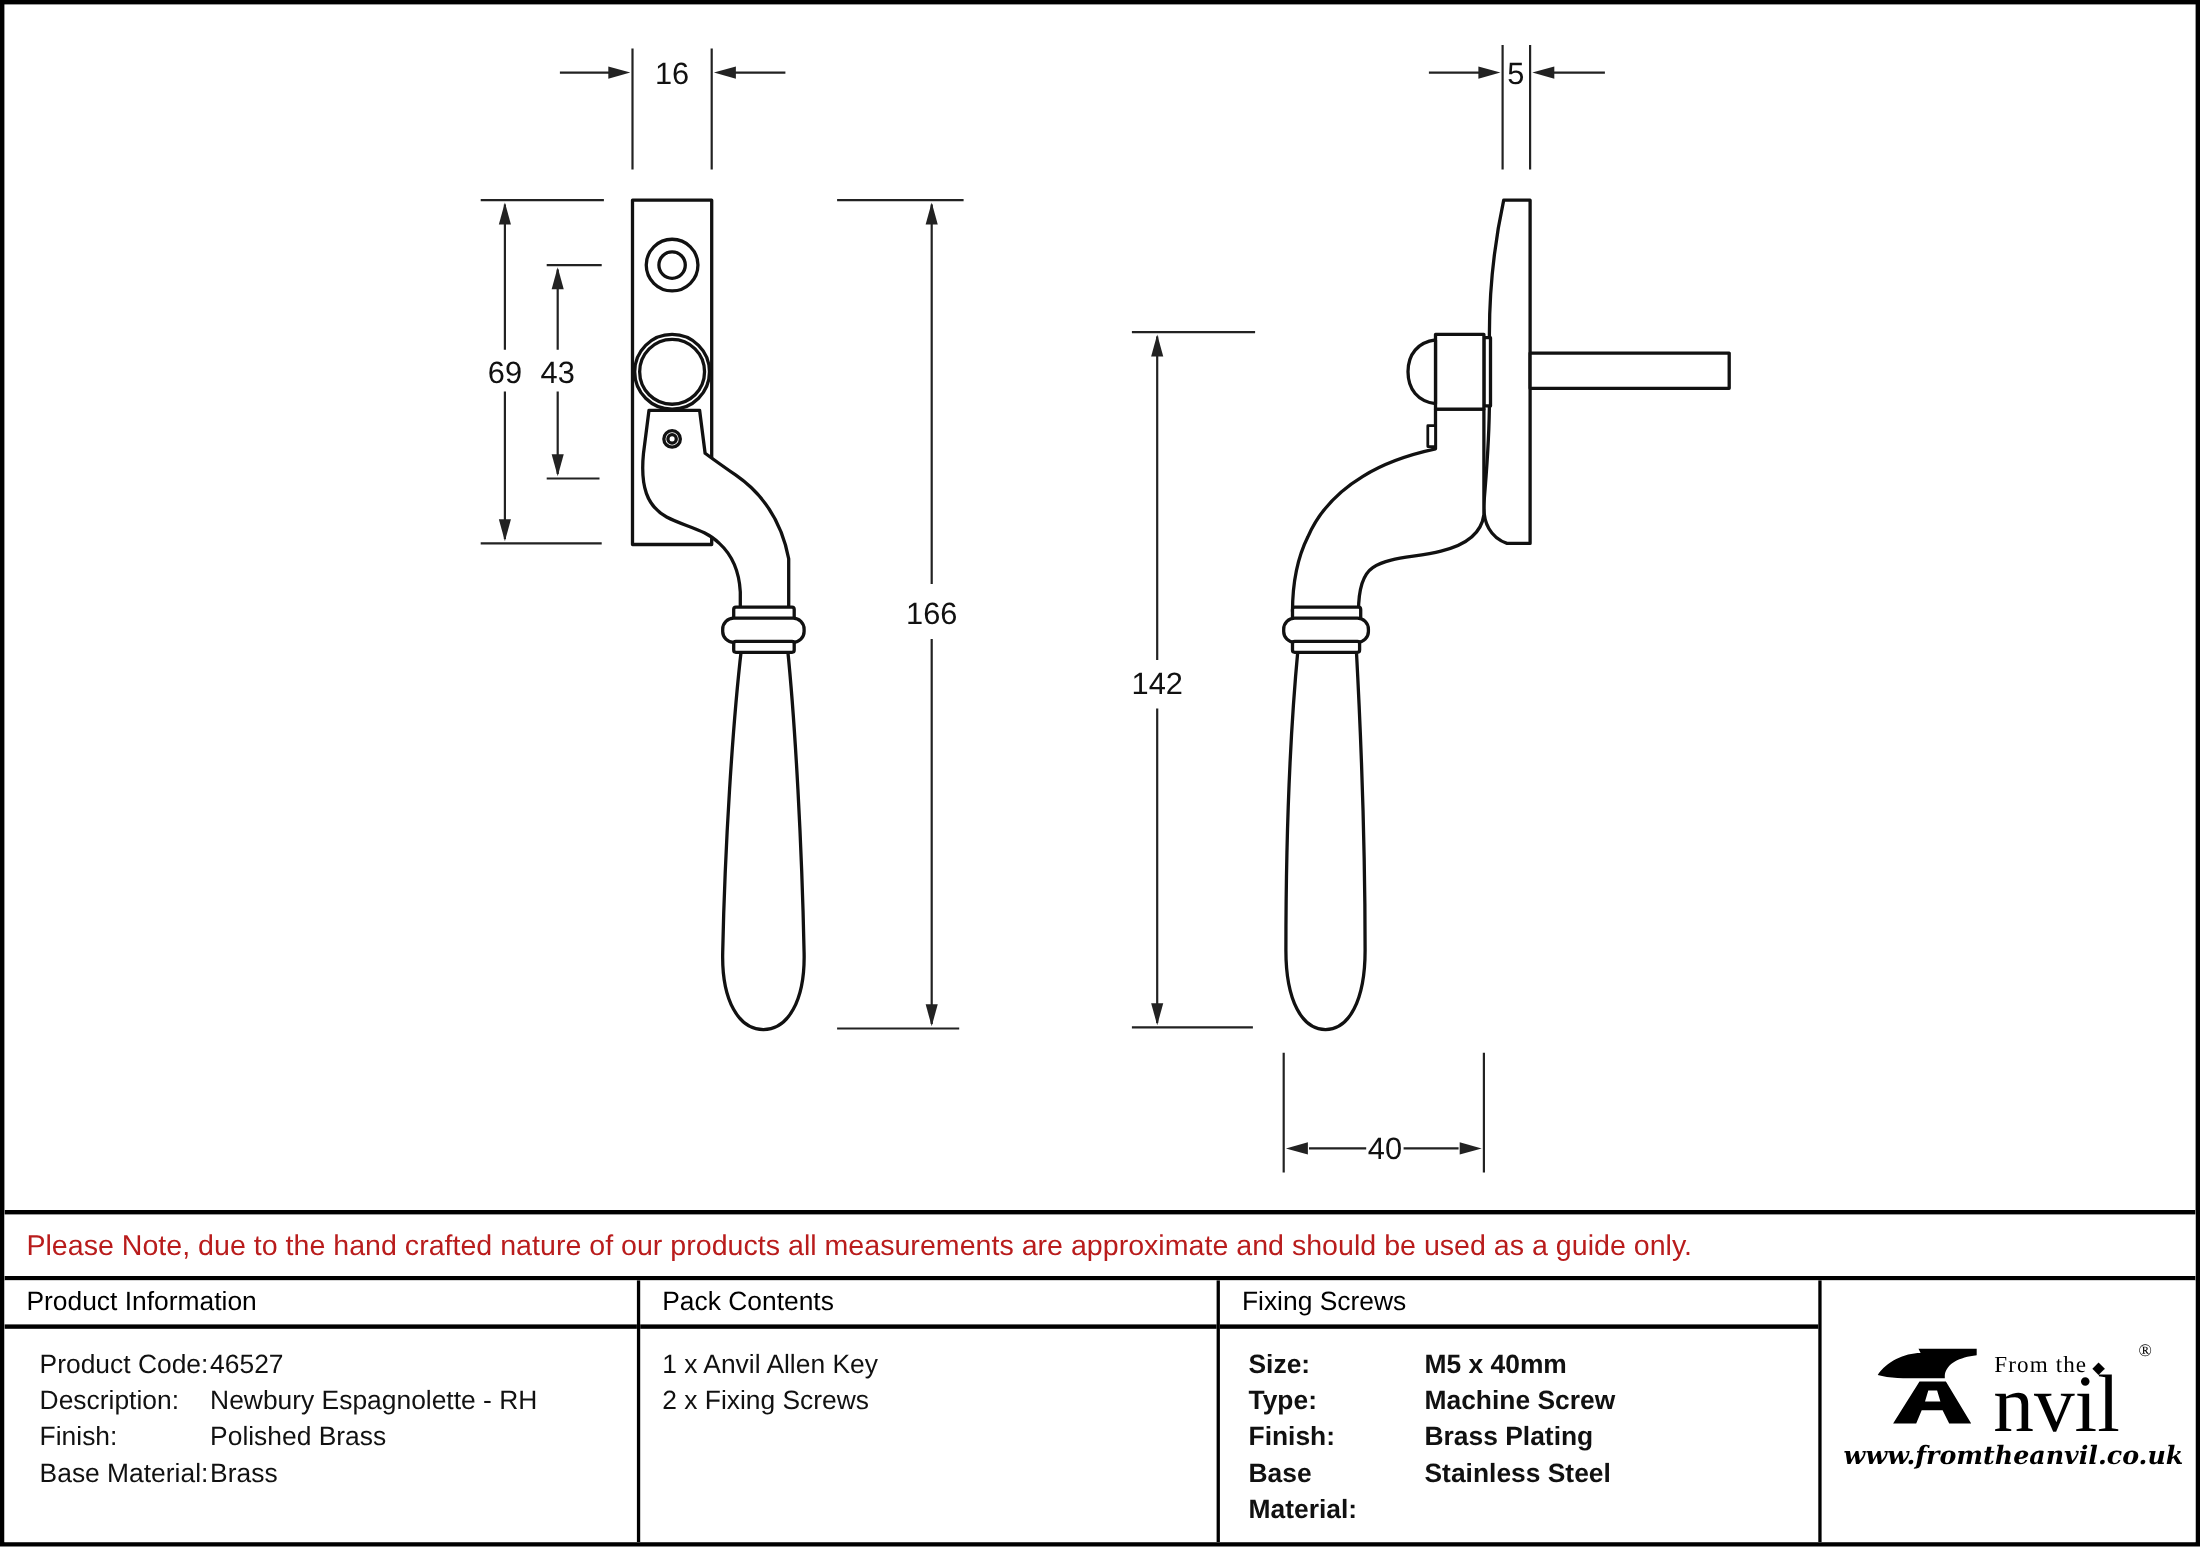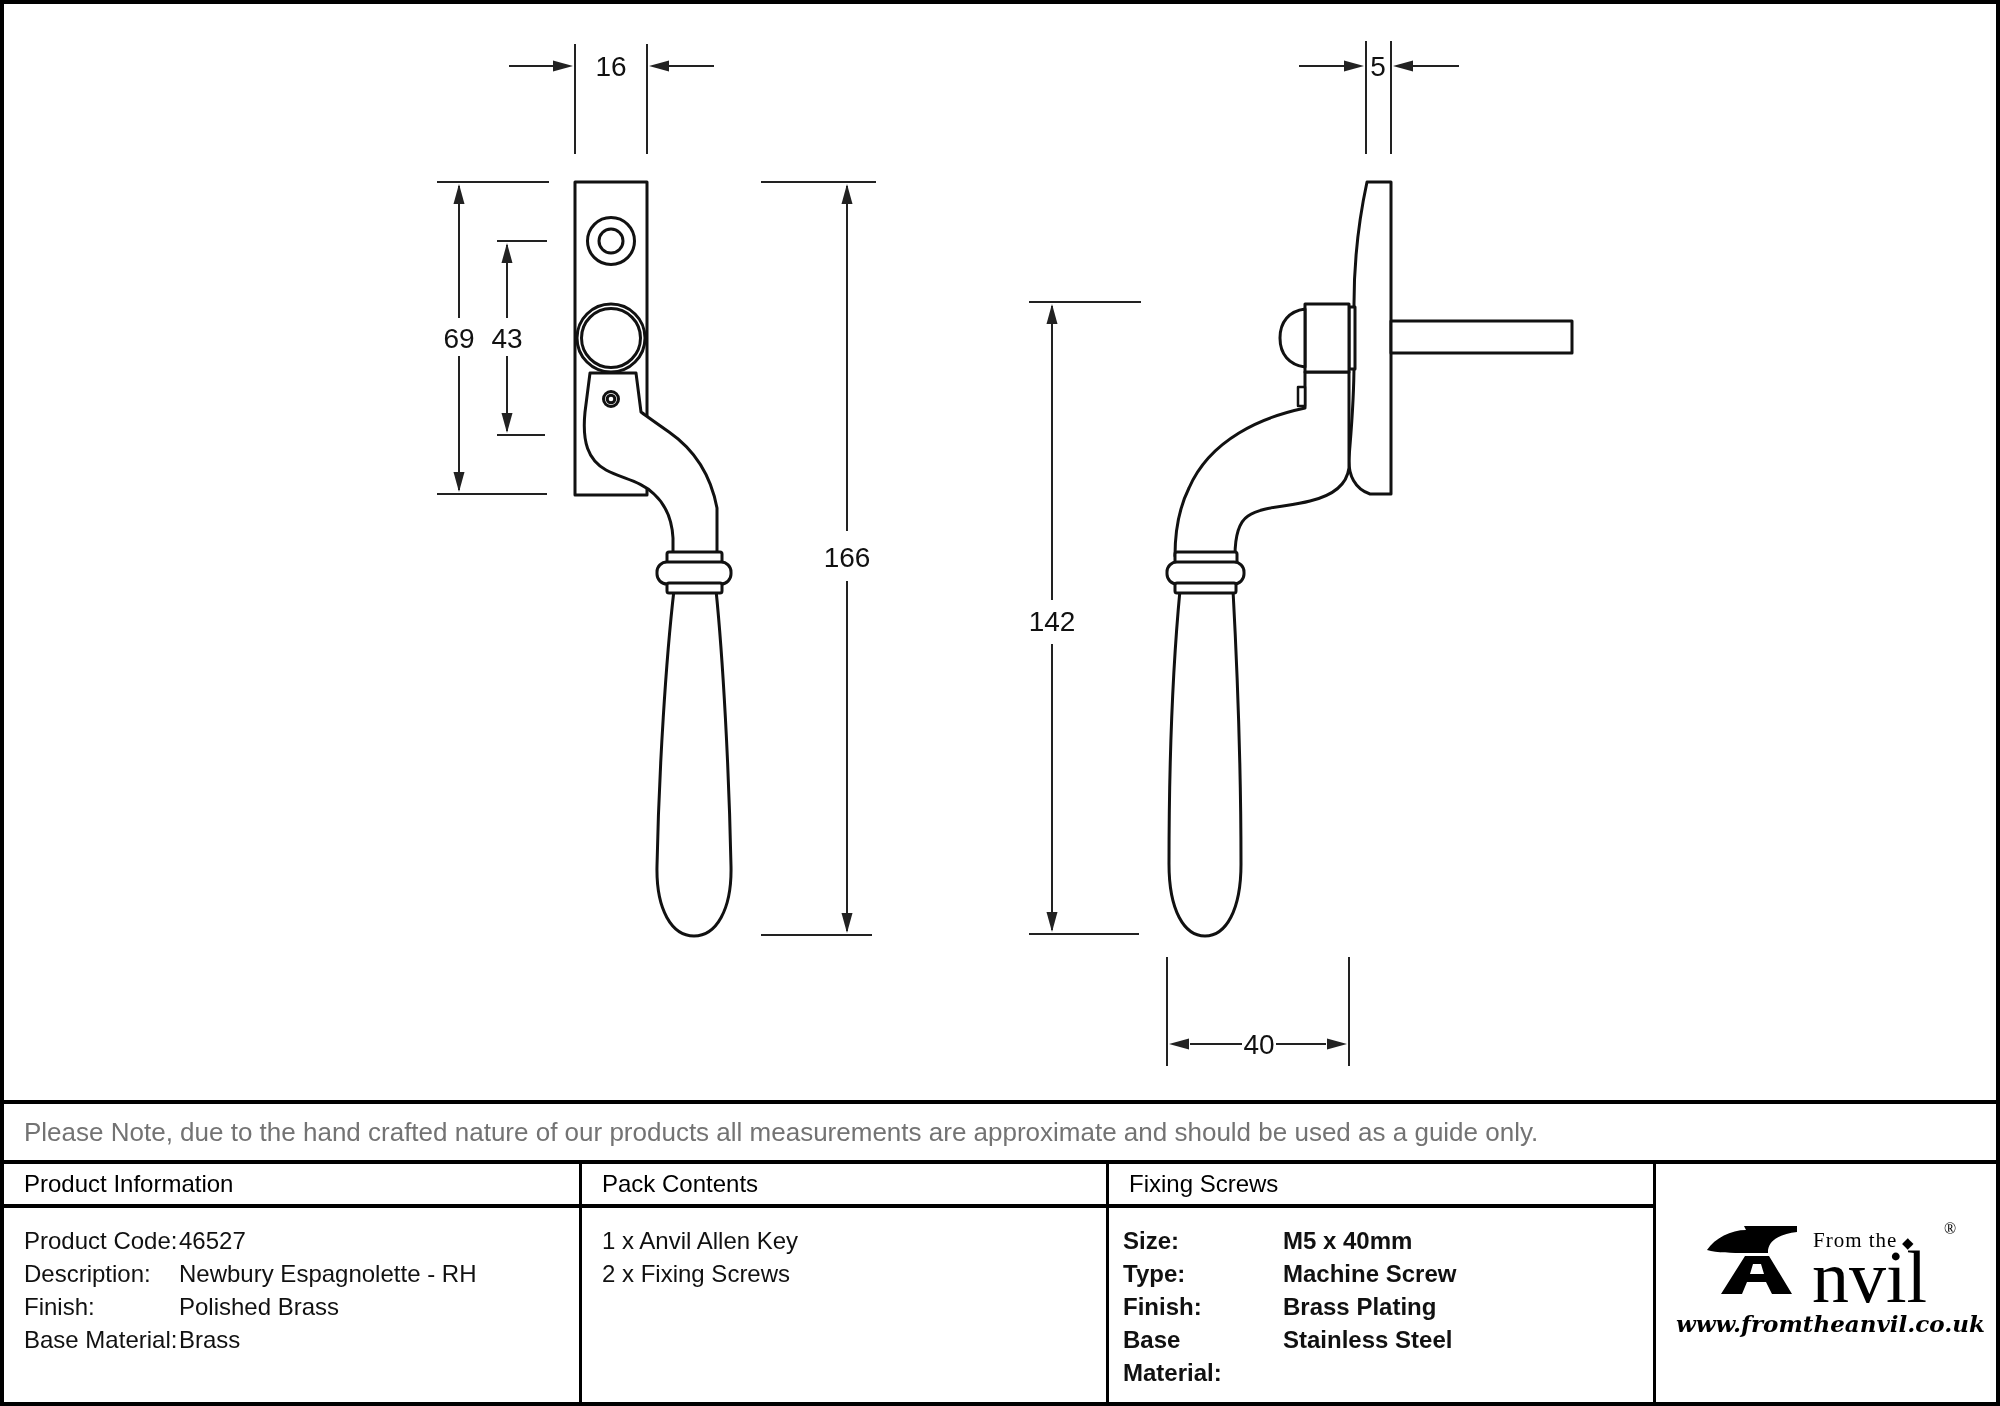--- a/index.html
+++ b/index.html
@@ -14,21 +14,21 @@
     overflow:hidden;
   }
   .drawing-svg { position:absolute; top:0; left:0; }
   .dim-text { font-family:"Liberation Sans", sans-serif; font-size:28px; fill:#111; }
 
   
   .note-row {
     position:absolute; left:0; right:0; top:1096px; height:64px;
     border-top:4px solid #000; border-bottom:4px solid #000;
     display:flex; align-items:center; padding-left:20px;
-    font-size:26px; color:#737373;
+    font-size:26px; color:#b91c1c;
     background:#fff;
   }
 
   
   .spec-table {
     position:absolute; left:0; right:0; top:1160px; bottom:0;
     display:flex; background:#fff;
   }
   .spec-col { border-right:3px solid #000; display:flex; flex-direction:column; }
   .col-product  { width:578px; }
@@ -36,21 +36,21 @@
   .col-screws   { width:547px; }
   .col-logo     { flex:1; border-right:none; align-items:center; justify-content:center; }
   .col-header {
     height:44px; line-height:40px; flex:0 0 44px;
     border-bottom:4px solid #000;
     padding-left:20px; font-size:24px; color:#000;
   }
   .col-body { padding:16px 8px 8px 20px; font-size:24px; }
   .col-screws .col-body { padding-left:14px;font-weight:bold; }
   .kv-row { display:flex; height:33px; line-height:33px; }
-  .kv-label { width:155px; flex:0 0 155px; }
+  .kv-label { width:155px; flex:0 0 155px;margin-left:12px; }
   .col-screws .kv-label { width:160px; flex:0 0 160px; }
   .list-row { height:33px; line-height:33px; }
 
   
   .logo { position:relative; width:300px; height:130px; }
   .anvil-icon-svg { position:absolute; left:30px; top:8px; }
   .logo-fromthe {
     position:absolute; left:137px; top:10px;
     font-family:"Liberation Serif", serif; font-size:21px; color:#000;
     letter-spacing:1px;

